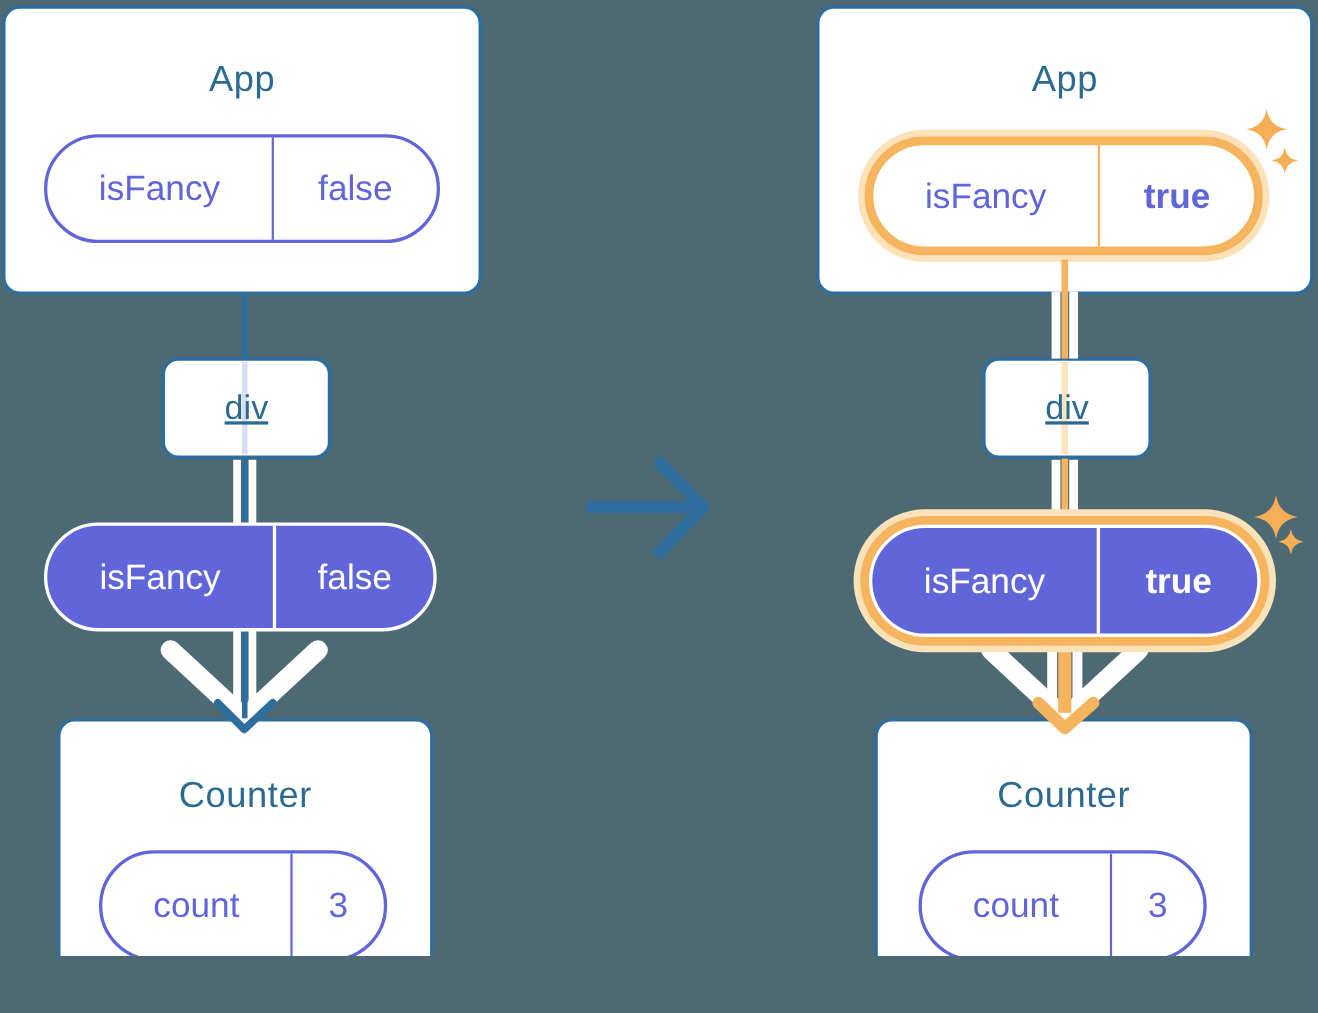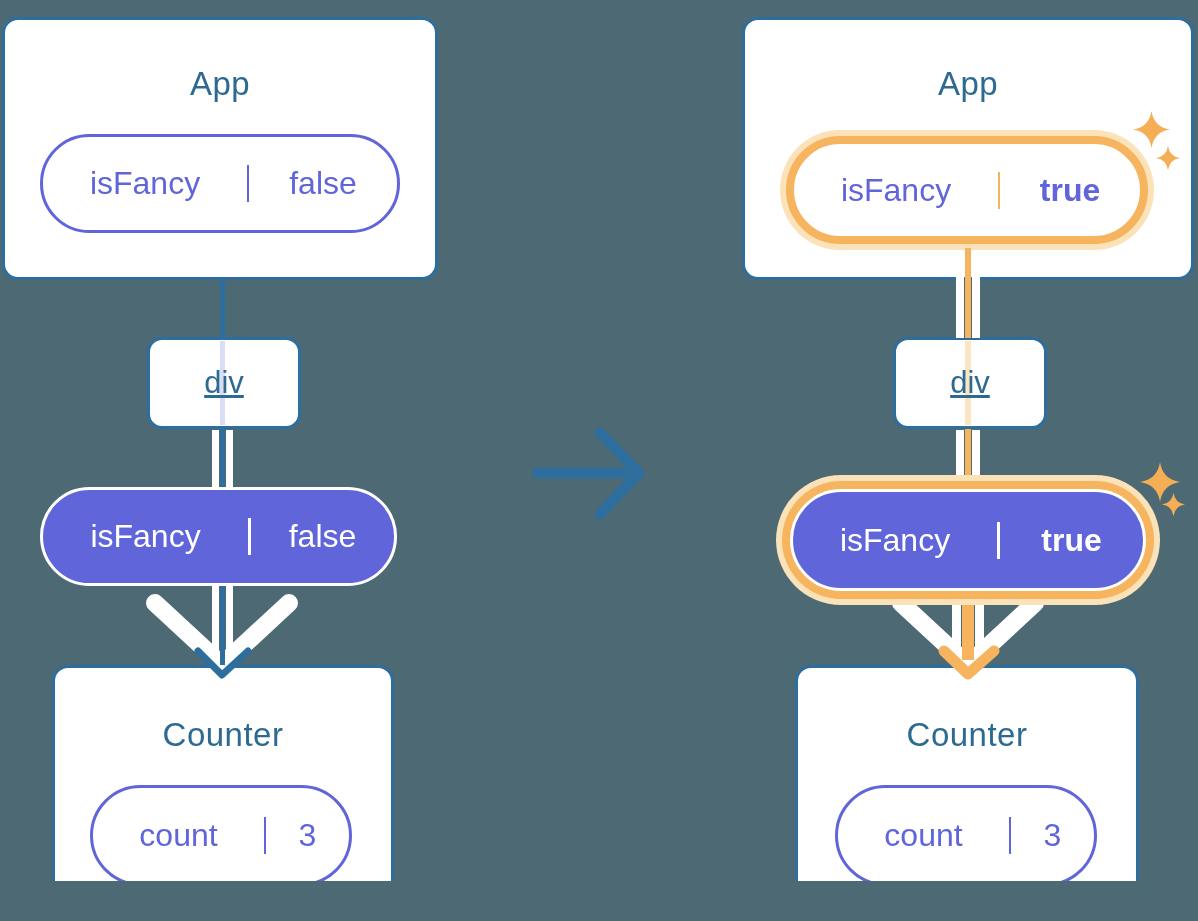--- a/index.html
+++ b/index.html
@@ -1,21 +1,21 @@
 <!DOCTYPE html>
 <html><head>
 <meta charset="utf-8">
 <style>
   html,body{margin:0;padding:0;background:#4C6974;}
   .canvas{position:relative;width:1198px;height:869px;background:#4C6974;overflow:hidden;
-          font-family:"Liberation Sans",sans-serif;margin-top:12px;}
+          font-family:"Liberation Sans",sans-serif;}
   .card{position:absolute;background:#fff;border:3px solid #2E6E9E;border-radius:16px;box-sizing:border-box;}
   .heading{position:absolute;left:0;width:100%;text-align:center;color:#2D6A92;
            font-size:33px;font-weight:400;letter-spacing:.5px;}
-  .pill{position:absolute;display:flex;box-sizing:border-box;border-radius:60px;font-size:32px;z-index:1;align-items:center;}
+  .pill{position:absolute;display:flex;box-sizing:border-box;border-radius:60px;font-size:32px;z-index:1;}
   .pill .cell{display:flex;align-items:center;justify-content:center;box-sizing:border-box;}
   .pill-outline{background:#fff;border:3px solid #6065DA;color:#6065DA;}
   .pill-outline .cell-l{border-right:2px solid #6065DA;}
   .pill-solid{background:#6065DA;border:3px solid #fff;color:#fff;z-index:5;}
   .pill-solid .cell-l{border-right:3px solid #fff;}
   .ring-orange{border:8px solid #F6B45E !important;box-shadow:0 0 0 6px #FBE2B8;}
   .ring-orange .cell-l{border-right:2px solid #F6B45E;}
   .ring-orange2{box-shadow:0 0 0 8px #F6B45E,0 0 0 14px #FBE2B8;}
   .vline{position:absolute;z-index:4;}
   .fadeline{position:absolute;z-index:2;}

